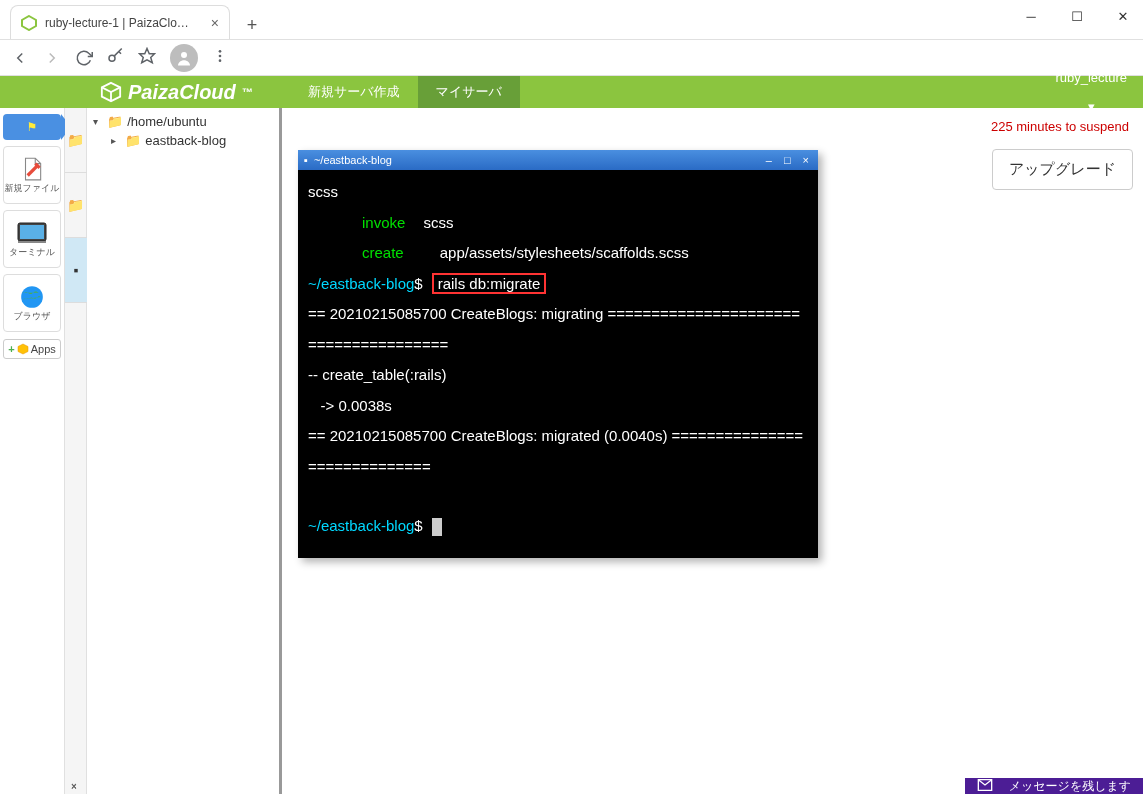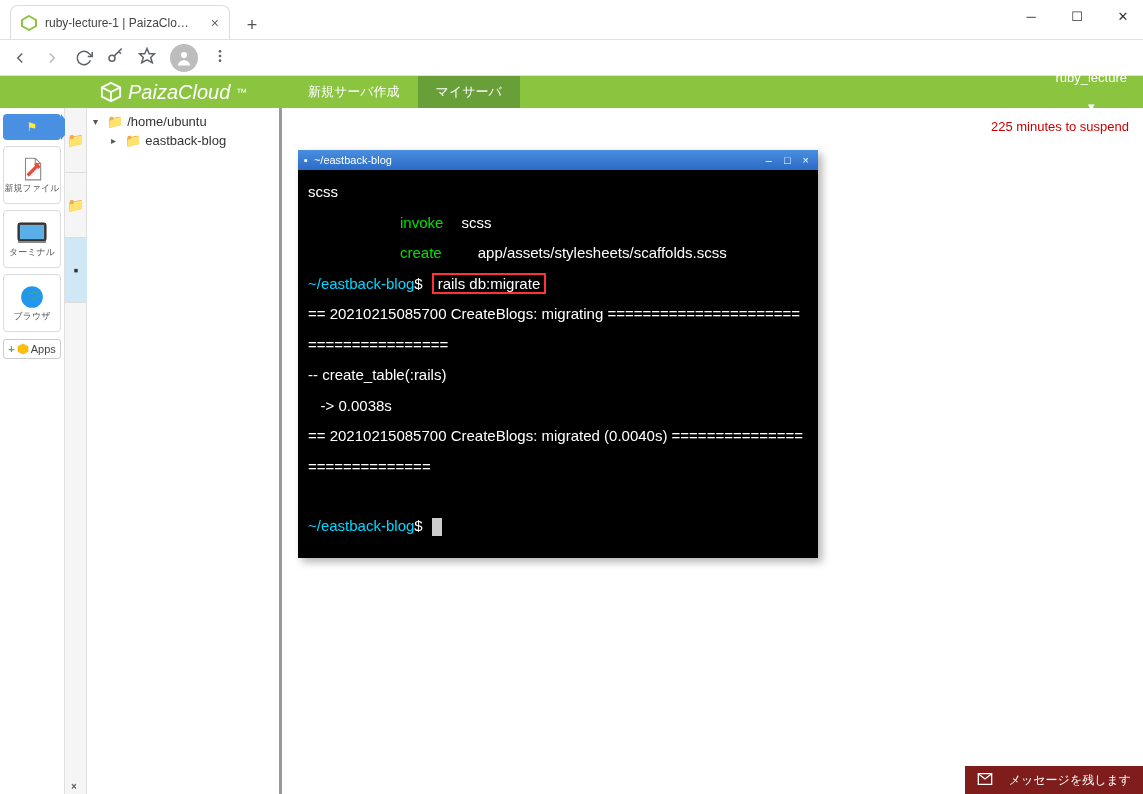--- a/index.html
+++ b/index.html
@@ -22,21 +22,21 @@
 .addressbar .lock { color:#5f6368; font-size:12px; }
 .addressbar .host { color:#202124; }
 .addressbar .path { color:#5f6368; }
 .toolbar-right { display:flex; align-items:center; gap:14px; color:#5f6368; }
 .avatar-circle { width:28px; height:28px; border-radius:50%; background:#bdbdbd; display:flex; align-items:center; justify-content:center; }
 .avatar-circle svg { fill:#fff; }
 
 
 .page { height:calc(794px - 76px); display:flex; flex-direction:column; background:#fff; }
 .topbar { height:32px; background:#8bc53f; display:flex; align-items:center; color:#fff; }
-.logo { width:290px; padding-left:100px; font-weight:normal; font-size:20px; display:flex; align-items:center; gap:6px; font-style:italic; }
+.logo { width:290px; padding-left:100px; font-weight:bold; font-size:20px; display:flex; align-items:center; gap:6px; font-style:italic; }
 .topbar-btn { padding:16px 18px; height:100%; display:flex; align-items:center; font-size:13px; cursor:pointer; }
 .topbar-btn.active { background:#689f38; }
 .topbar-spacer { flex:1; }
 .user-menu { padding:0 16px; font-size:13px; display:flex; align-items:center; gap:14px; cursor:pointer;flex-direction:column; }
 
 .workspace { flex:1; display:flex; position:relative; background:#fff; }
 
 
 .launcher { width:65px; background:#fff; border-right:1px solid #e0e0e0; display:flex; flex-direction:column; align-items:center; padding-top:3px; }
 .launcher-item { width:58px; height:58px; margin:3px 0; display:flex; flex-direction:column; align-items:center; justify-content:center; font-size:9px; color:#555; cursor:pointer; border:1px solid #ddd; border-radius:4px; background:#fff; }
@@ -63,32 +63,32 @@
 .canvas { flex:1; background:#fff; position:relative; }
 
 
 .termwin { position:absolute; left:16px; top:42px; width:520px; background:#000; box-shadow:4px 4px 8px rgba(0,0,0,0.3); }
 .termwin-title { height:20px; background:#3a7bd5; background:linear-gradient(#4a8fe0,#2a6bc5); color:#fff; font-size:11px; display:flex; align-items:center; padding:0 6px; gap:6px; }
 .termwin-title .ticon { font-size:11px; }
 .termwin-title .ttext { flex:1; }
 .termwin-title .tctrl { cursor:pointer; font-size:11px; padding:0 3px; }
 .termbody { padding:8px 10px 16px 10px; font-family:"Courier New",monospace; font-size:15px; line-height:1.9; color:#fff; white-space:pre-wrap; word-break:break-all; min-height:360px; }
 .termbody .c-cyan { color:#00d8ff; }
-.termbody .c-green { color:#00e000;margin-left:38px; }
+.termbody .c-green { color:#00e000; }
 .termbody .c-white { color:#fff; }
 .termbody .hlbox { border:2px solid #ff3333; padding:0 4px; }
 .cursor-blk { display:inline-block; width:10px; height:18px; background:#ccc; vertical-align:middle; }
 
 
 .right-overlay { position:absolute; right:10px; top:0; text-align:right; }
 .suspend-text { font-size:13px; color:#c00; background:#fff; padding:11px 4px; }
 .upgrade-btn { margin-top:4px; display:inline-block; background:#fff; border:1px solid #ccc; border-radius:4px; padding:10px 16px; font-size:15px; color:#333; cursor:pointer; }
 
 
-.msgbar { position:absolute; right:0; bottom:0; height:28px; background:#7f1d1d; color:#fff; display:flex; align-items:center; padding:0 12px; gap:16px; font-size:12px; cursor:pointer; }
+.msgbar { position:absolute; right:0; bottom:0; height:16px; background:#4c1d95; color:#fff; display:flex; align-items:center; padding:0 12px; gap:16px; font-size:12px; cursor:pointer; }
 </style>
 </head>
 <body>
 
 <div class="browser-titlebar">
   <div class="tab">
     <span class="favicon">
       <svg viewBox="0 0 16 16" width="16" height="16">
           <polygon points="8,1 15,5 15,11 8,15 1,11 1,5" fill="none" stroke="#8bc53f" stroke-width="2"></polygon>
         </svg>
@@ -232,20 +232,21 @@
       <div class="node indent">
         <span class="arrow">▸</span>
         <span class="folder-icon">📁</span>
         <span>eastback-blog</span>
       </div>
     </div>
 
     <div class="canvas">
       <div class="right-overlay">
         <div class="suspend-text">225 minutes to suspend</div>
+        <button class="upgrade-btn">アップグレード</button>
       </div>
 
       <div class="termwin">
         <div class="termwin-title">
           <span class="ticon">▪</span>
           <span class="ttext">~/eastback-blog</span>
           <span class="tctrl">–</span>
           <span class="tctrl">□</span>
           <span class="tctrl">×</span>
         </div>

